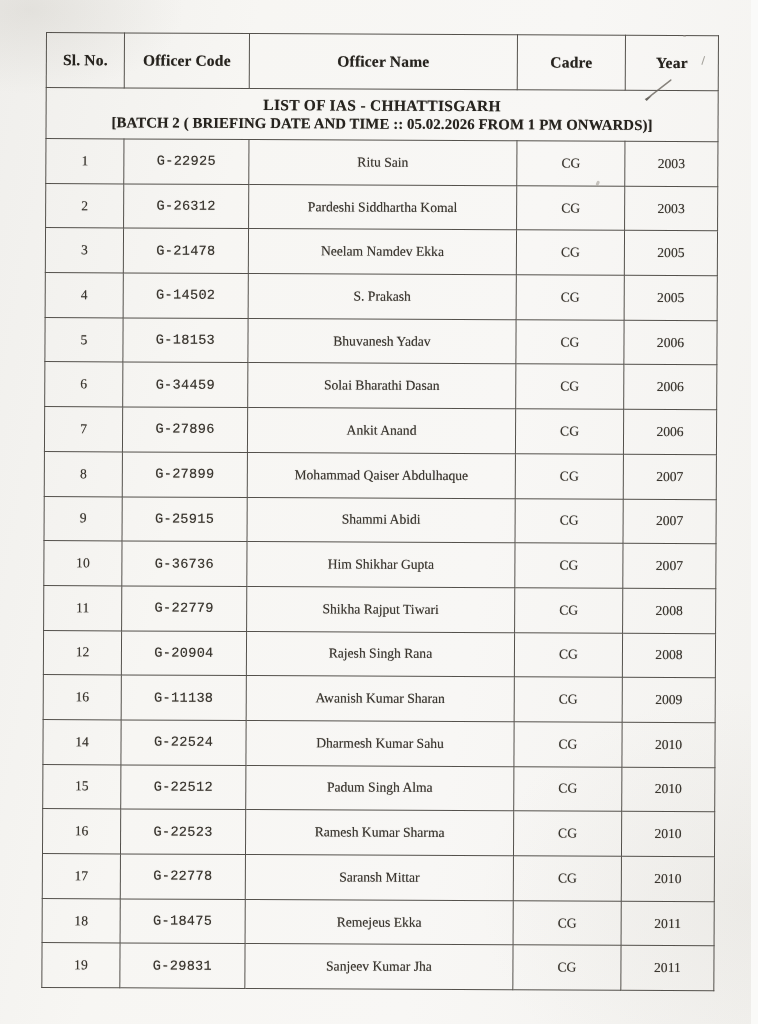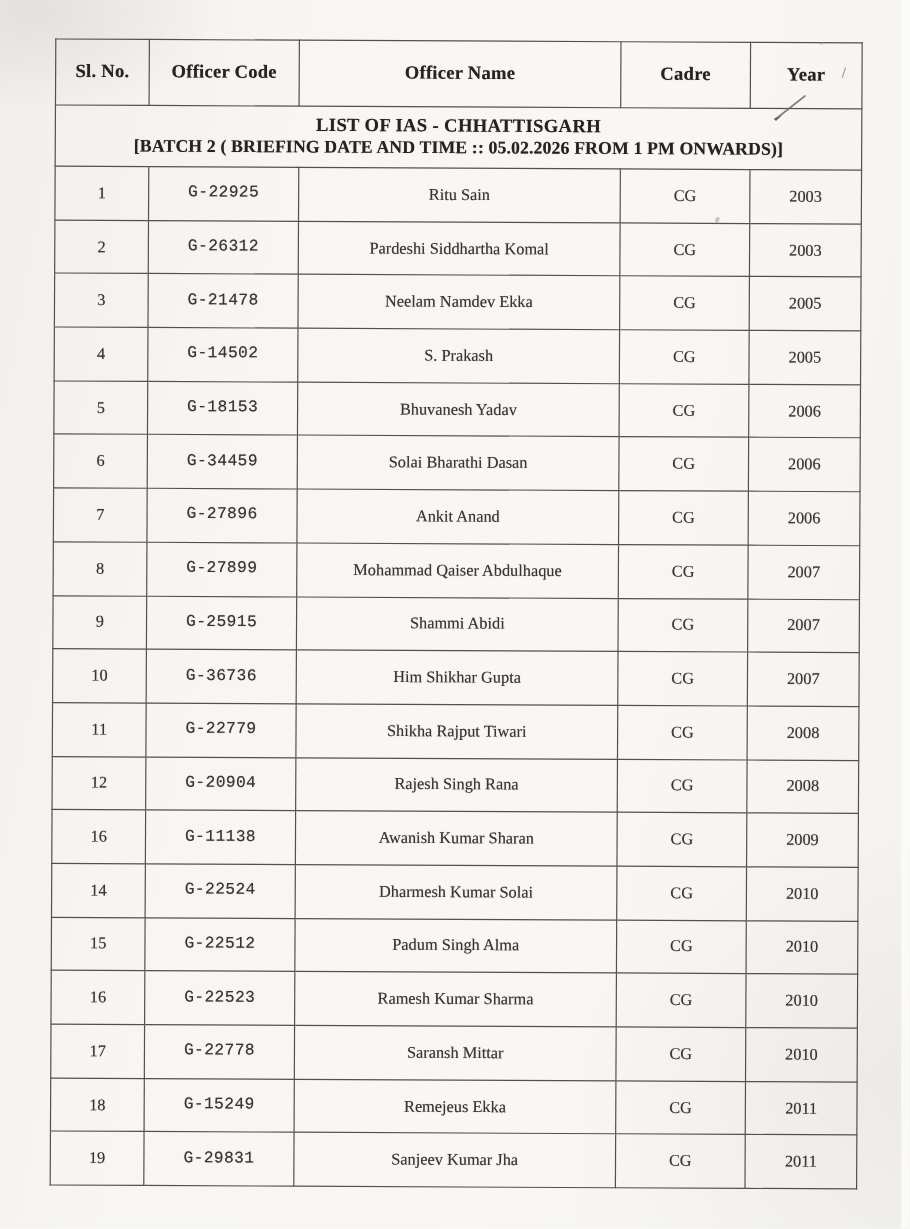--- a/index.html
+++ b/index.html
@@ -179,21 +179,21 @@
     <td data-name="cell-sl-no">16</td>
     <td data-name="cell-observer-code">G-11138</td>
     <td data-name="cell-officer-name">Awanish Kumar Sharan</td>
     <td data-name="cell-cadre">CG</td>
     <td data-name="cell-year">2009</td>
   </tr>
 
   <tr data-name="table-row">
     <td data-name="cell-sl-no">14</td>
     <td data-name="cell-observer-code">G-22524</td>
-    <td data-name="cell-officer-name">Dharmesh Kumar Solai</td>
+    <td data-name="cell-officer-name">Dharmesh Kumar Sahu</td>
     <td data-name="cell-cadre">CG</td>
     <td data-name="cell-year">2010</td>
   </tr>
 
   <tr data-name="table-row">
     <td data-name="cell-sl-no">15</td>
     <td data-name="cell-observer-code">G-22512</td>
     <td data-name="cell-officer-name">Padum Singh Alma</td>
     <td data-name="cell-cadre">CG</td>
     <td data-name="cell-year">2010</td>
@@ -210,21 +210,21 @@
   <tr data-name="table-row">
     <td data-name="cell-sl-no">17</td>
     <td data-name="cell-observer-code">G-22778</td>
     <td data-name="cell-officer-name">Saransh Mittar</td>
     <td data-name="cell-cadre">CG</td>
     <td data-name="cell-year">2010</td>
   </tr>
 
   <tr data-name="table-row">
     <td data-name="cell-sl-no">18</td>
-    <td data-name="cell-observer-code">G-15249</td>
+    <td data-name="cell-observer-code">G-18475</td>
     <td data-name="cell-officer-name">Remejeus Ekka</td>
     <td data-name="cell-cadre">CG</td>
     <td data-name="cell-year">2011</td>
   </tr>
 
   <tr data-name="table-row">
     <td data-name="cell-sl-no">19</td>
     <td data-name="cell-observer-code">G-29831</td>
     <td data-name="cell-officer-name">Sanjeev Kumar Jha</td>
     <td data-name="cell-cadre">CG</td>

